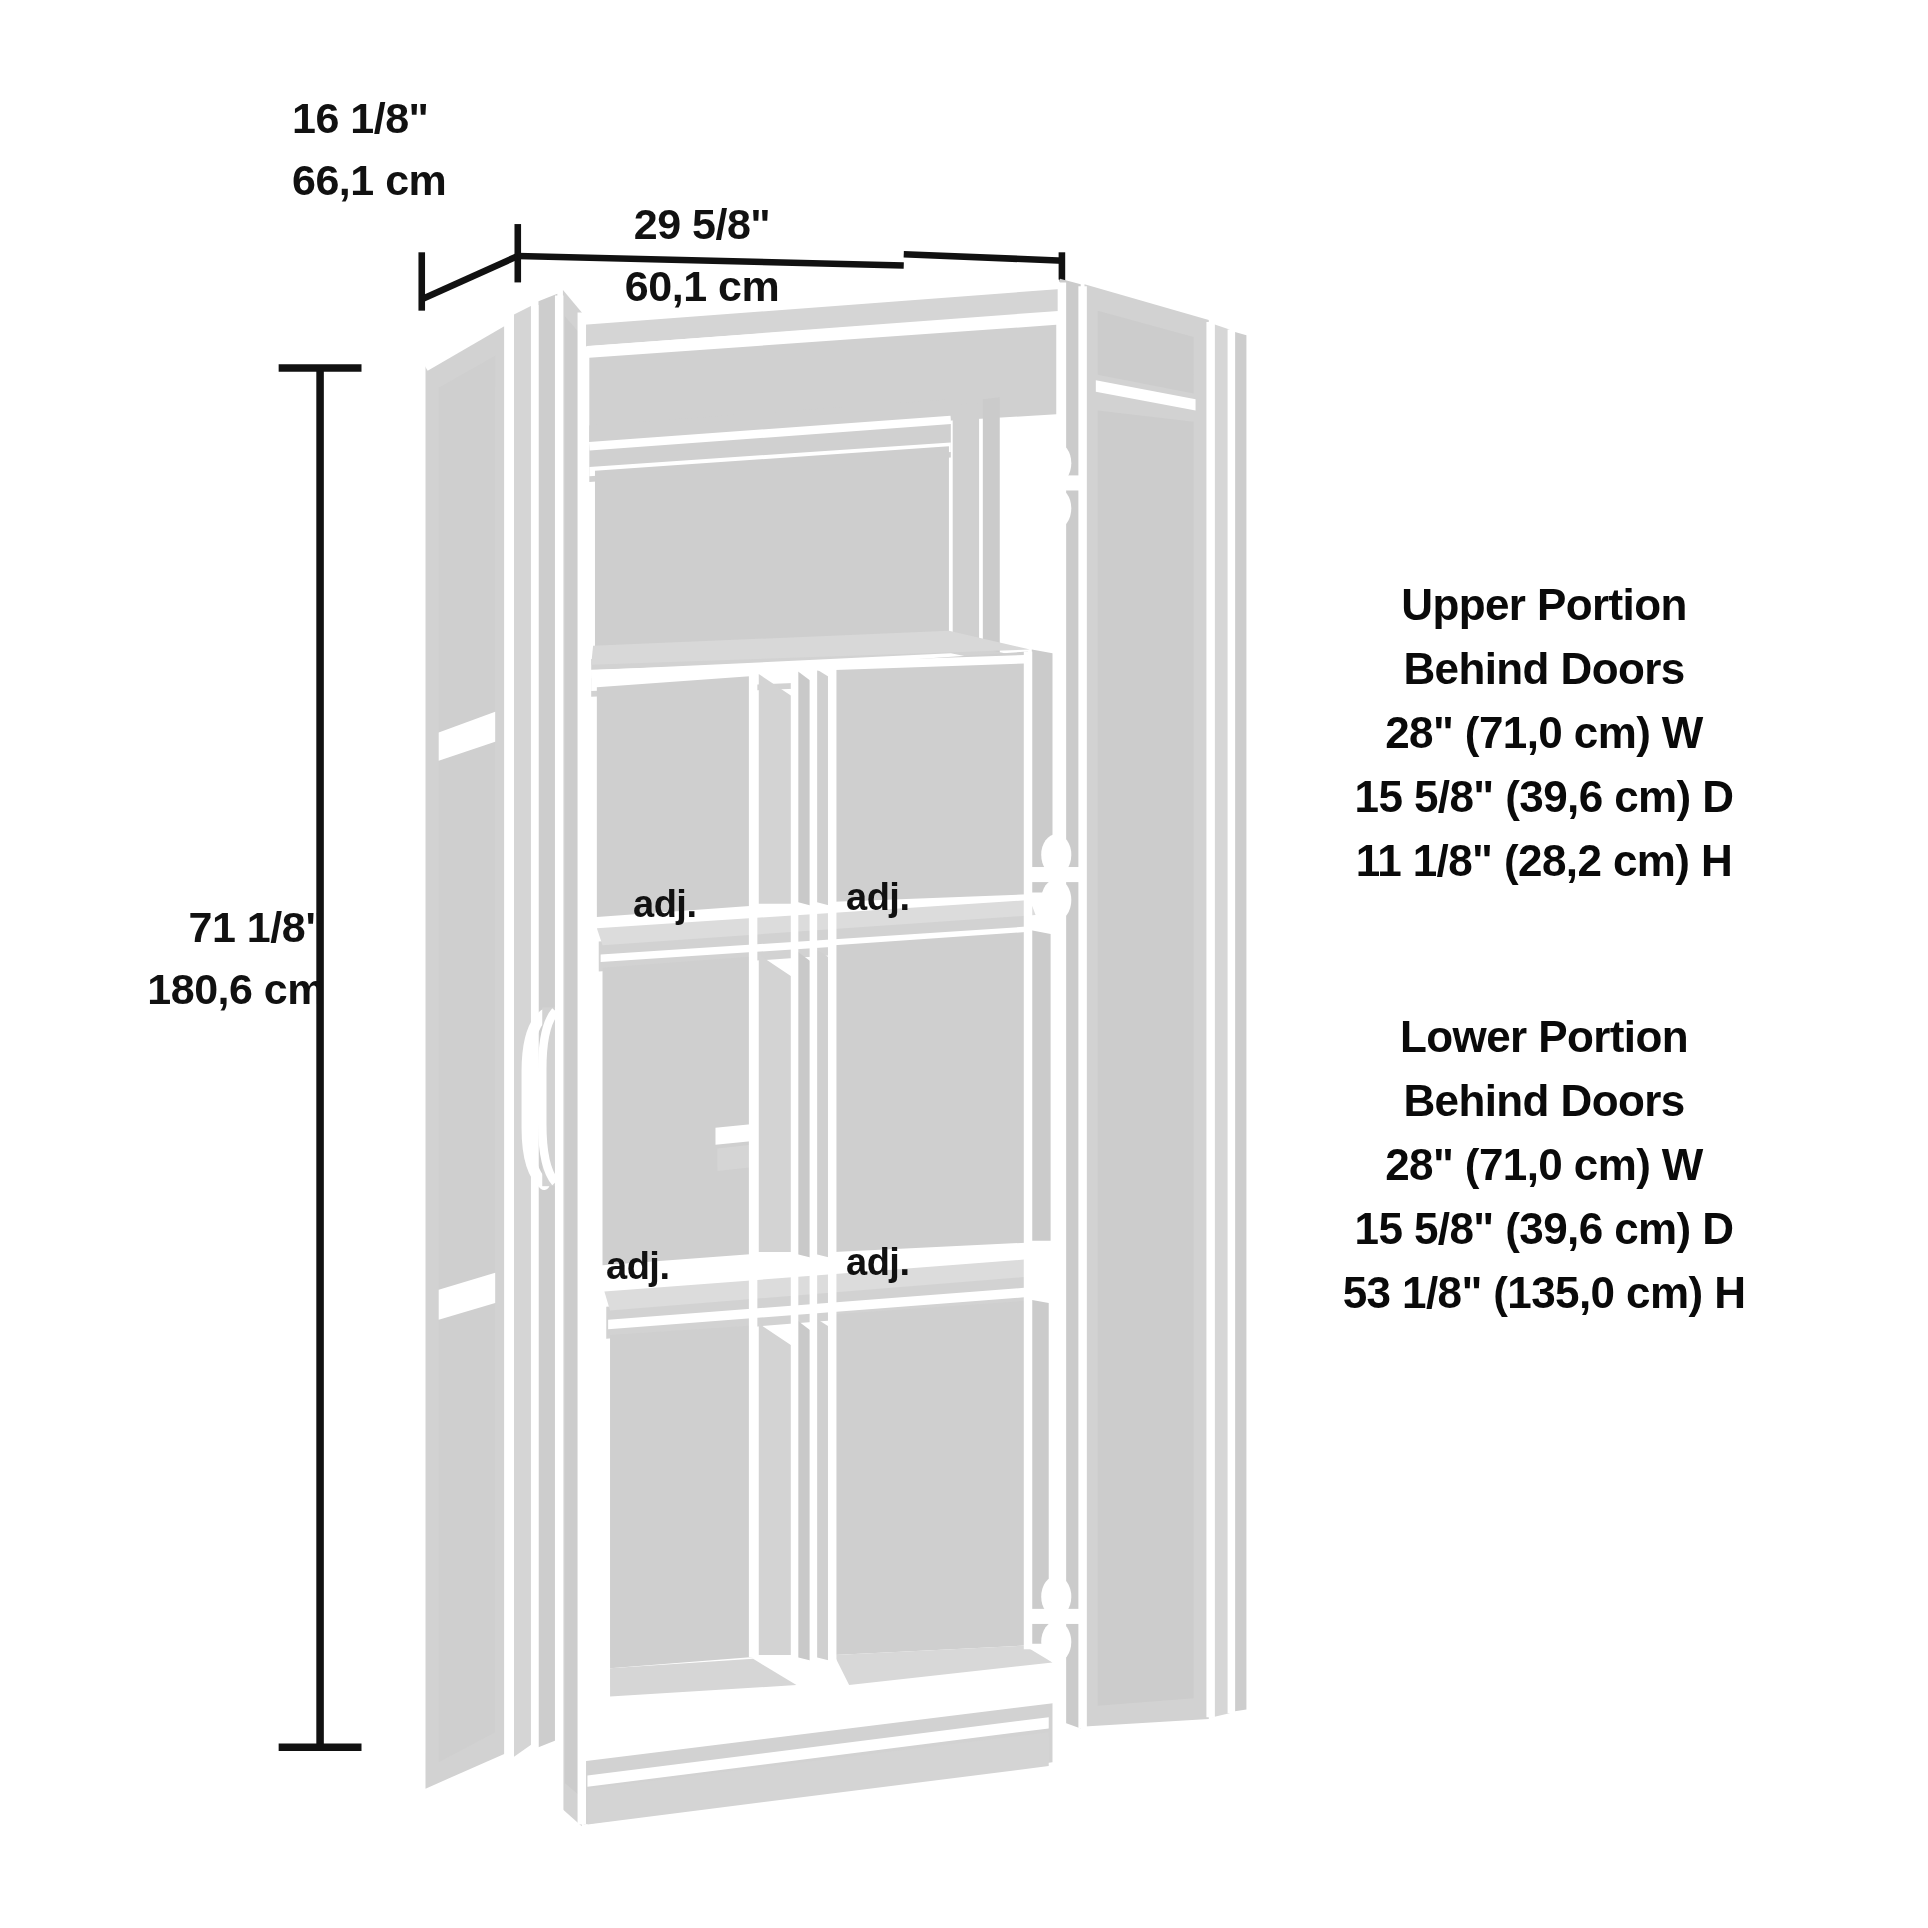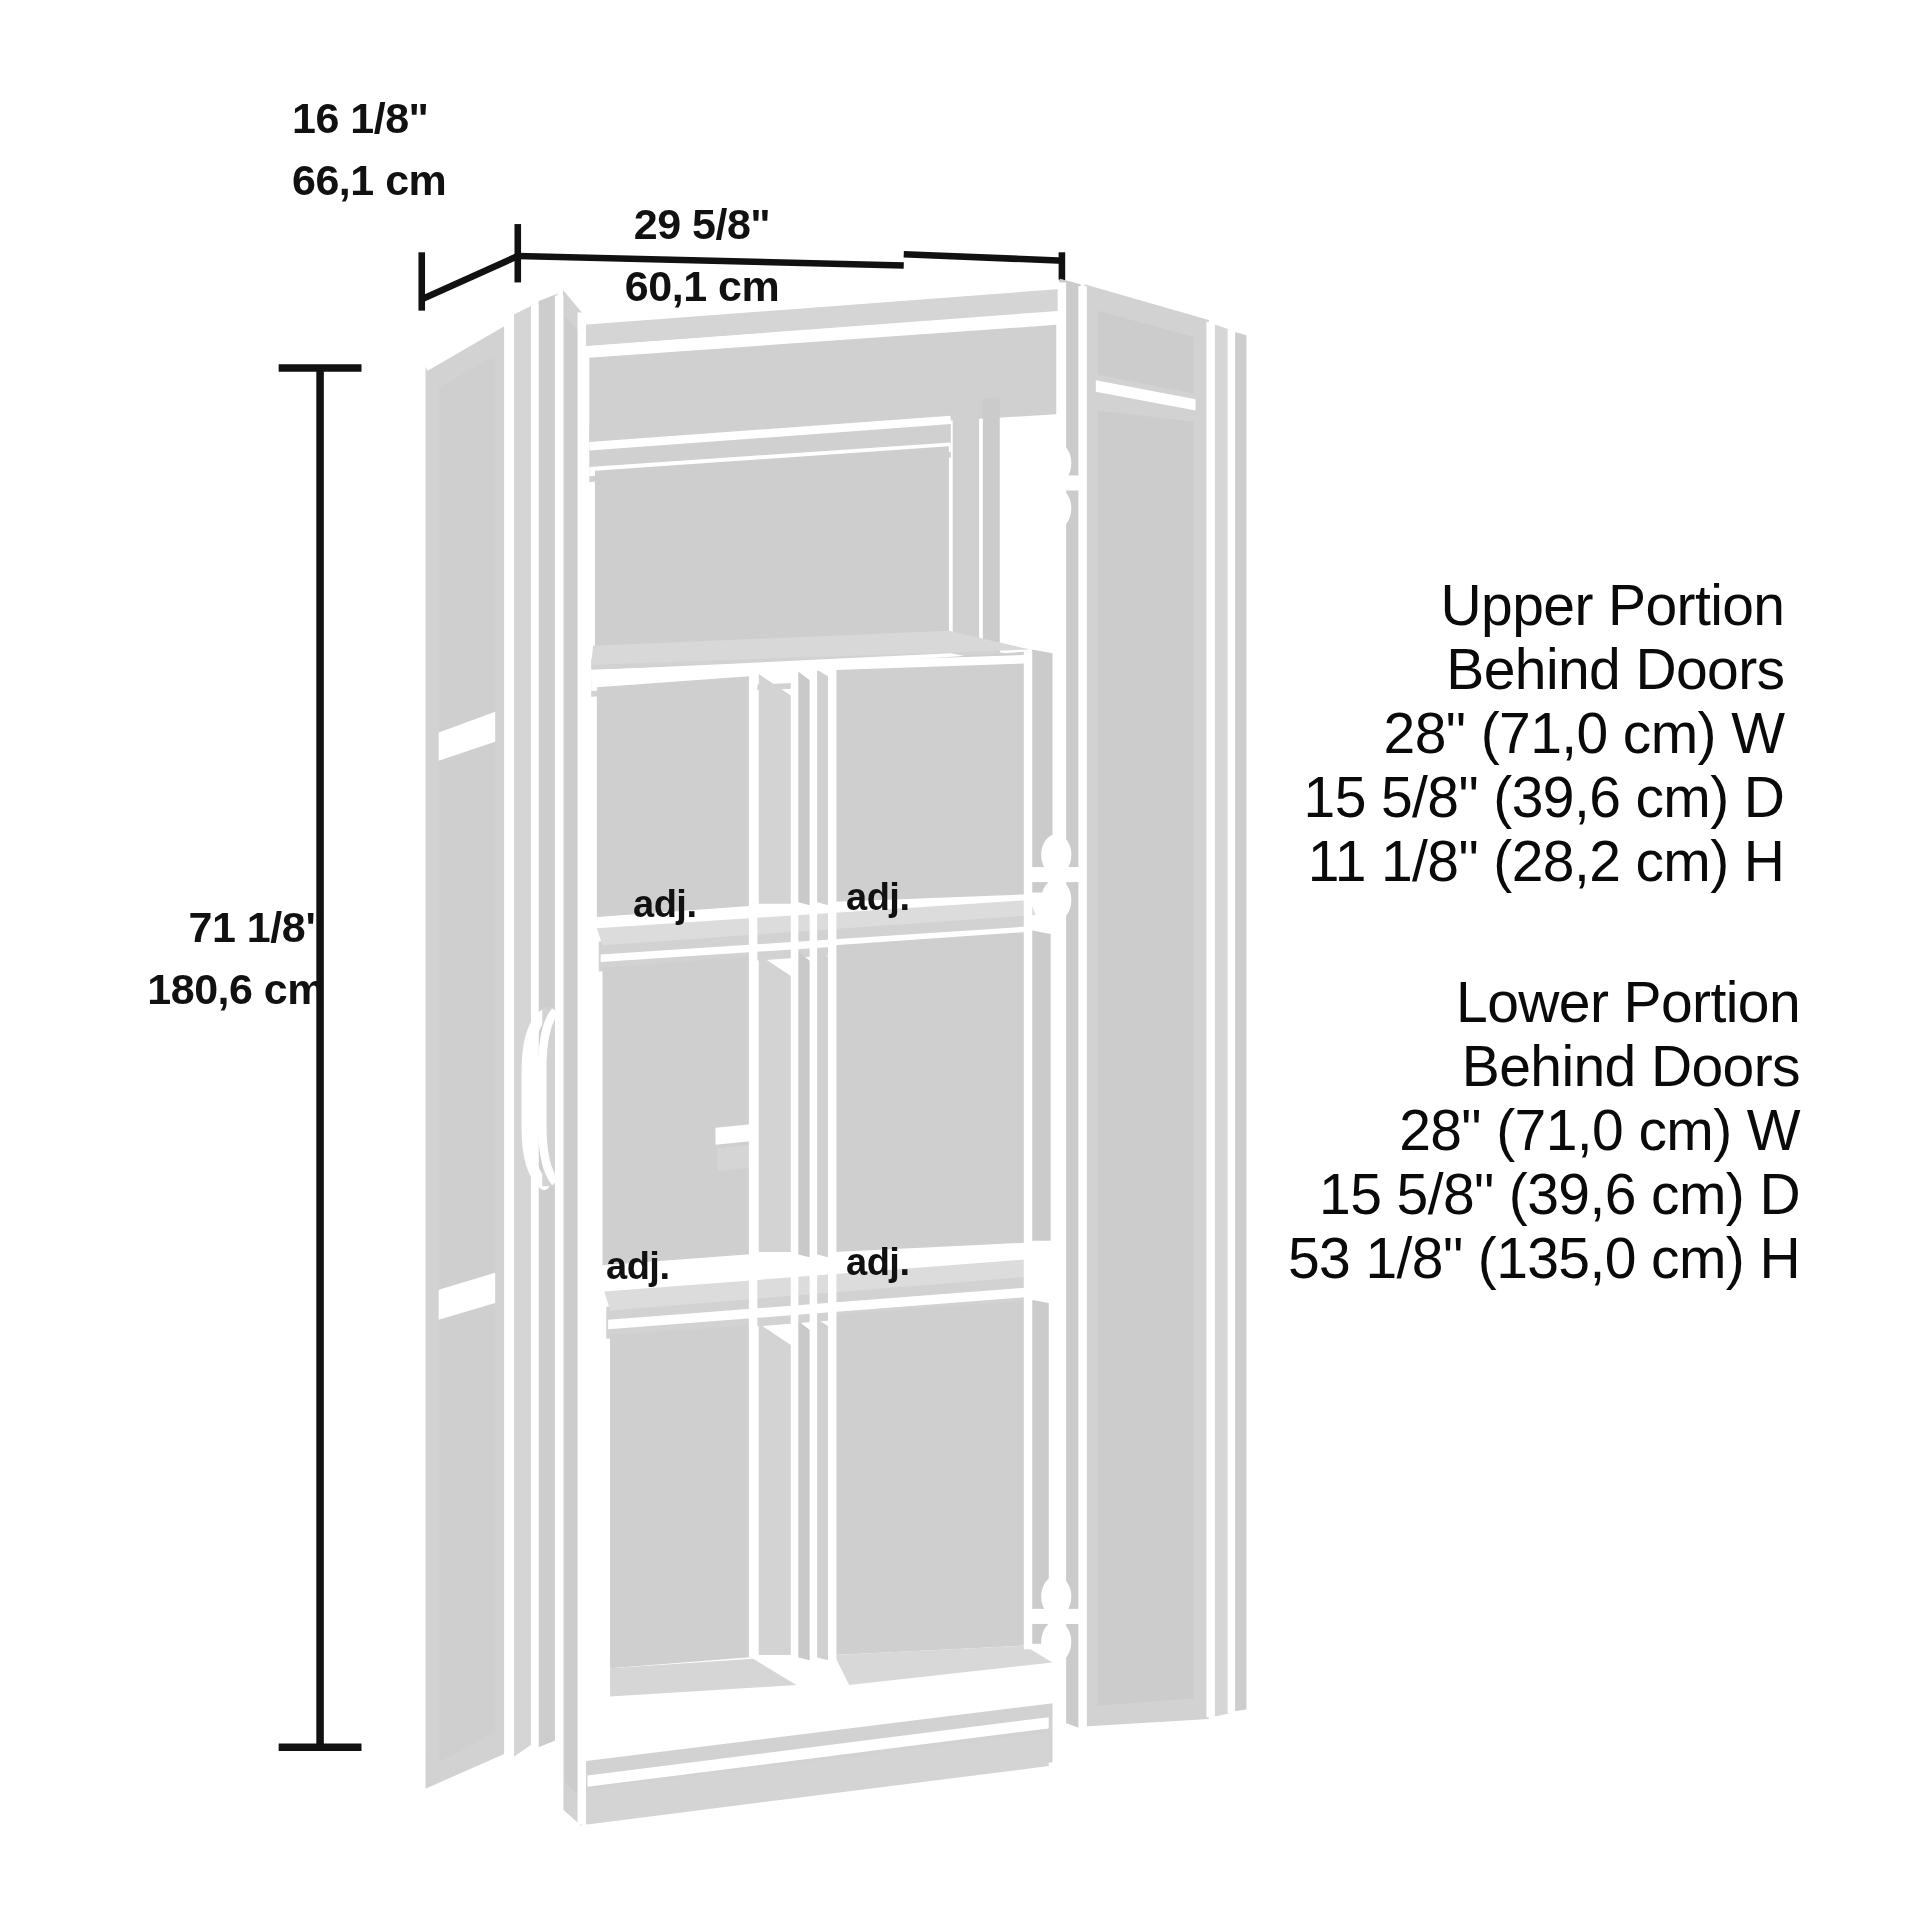--- a/index.html
+++ b/index.html
@@ -58,29 +58,29 @@
     line-height: 62px;
     text-align: right;
     transform: translateX(-100%);
   }
 
   
   .info-block {
     position: absolute;
     left: 1544px;
     transform: translateX(-50%);
-    text-align: right;
-    font-weight: normal;
-    font-size: 57px;
+    text-align: center;
+    font-weight: bold;
+    font-size: 44px;
     line-height: 64px;
     white-space: nowrap;
     letter-spacing: -0.6px;
   }
   #upper-info { top: 573px; }
-  #lower-info { top: 970px; }
+  #lower-info { top: 1005px; }
   .info-line { display: block; }
 
   
   .adj-label {
     position: absolute;
     font-weight: bold;
     font-size: 38px;
     color: #111111;
     letter-spacing: -0.5px;
   }

